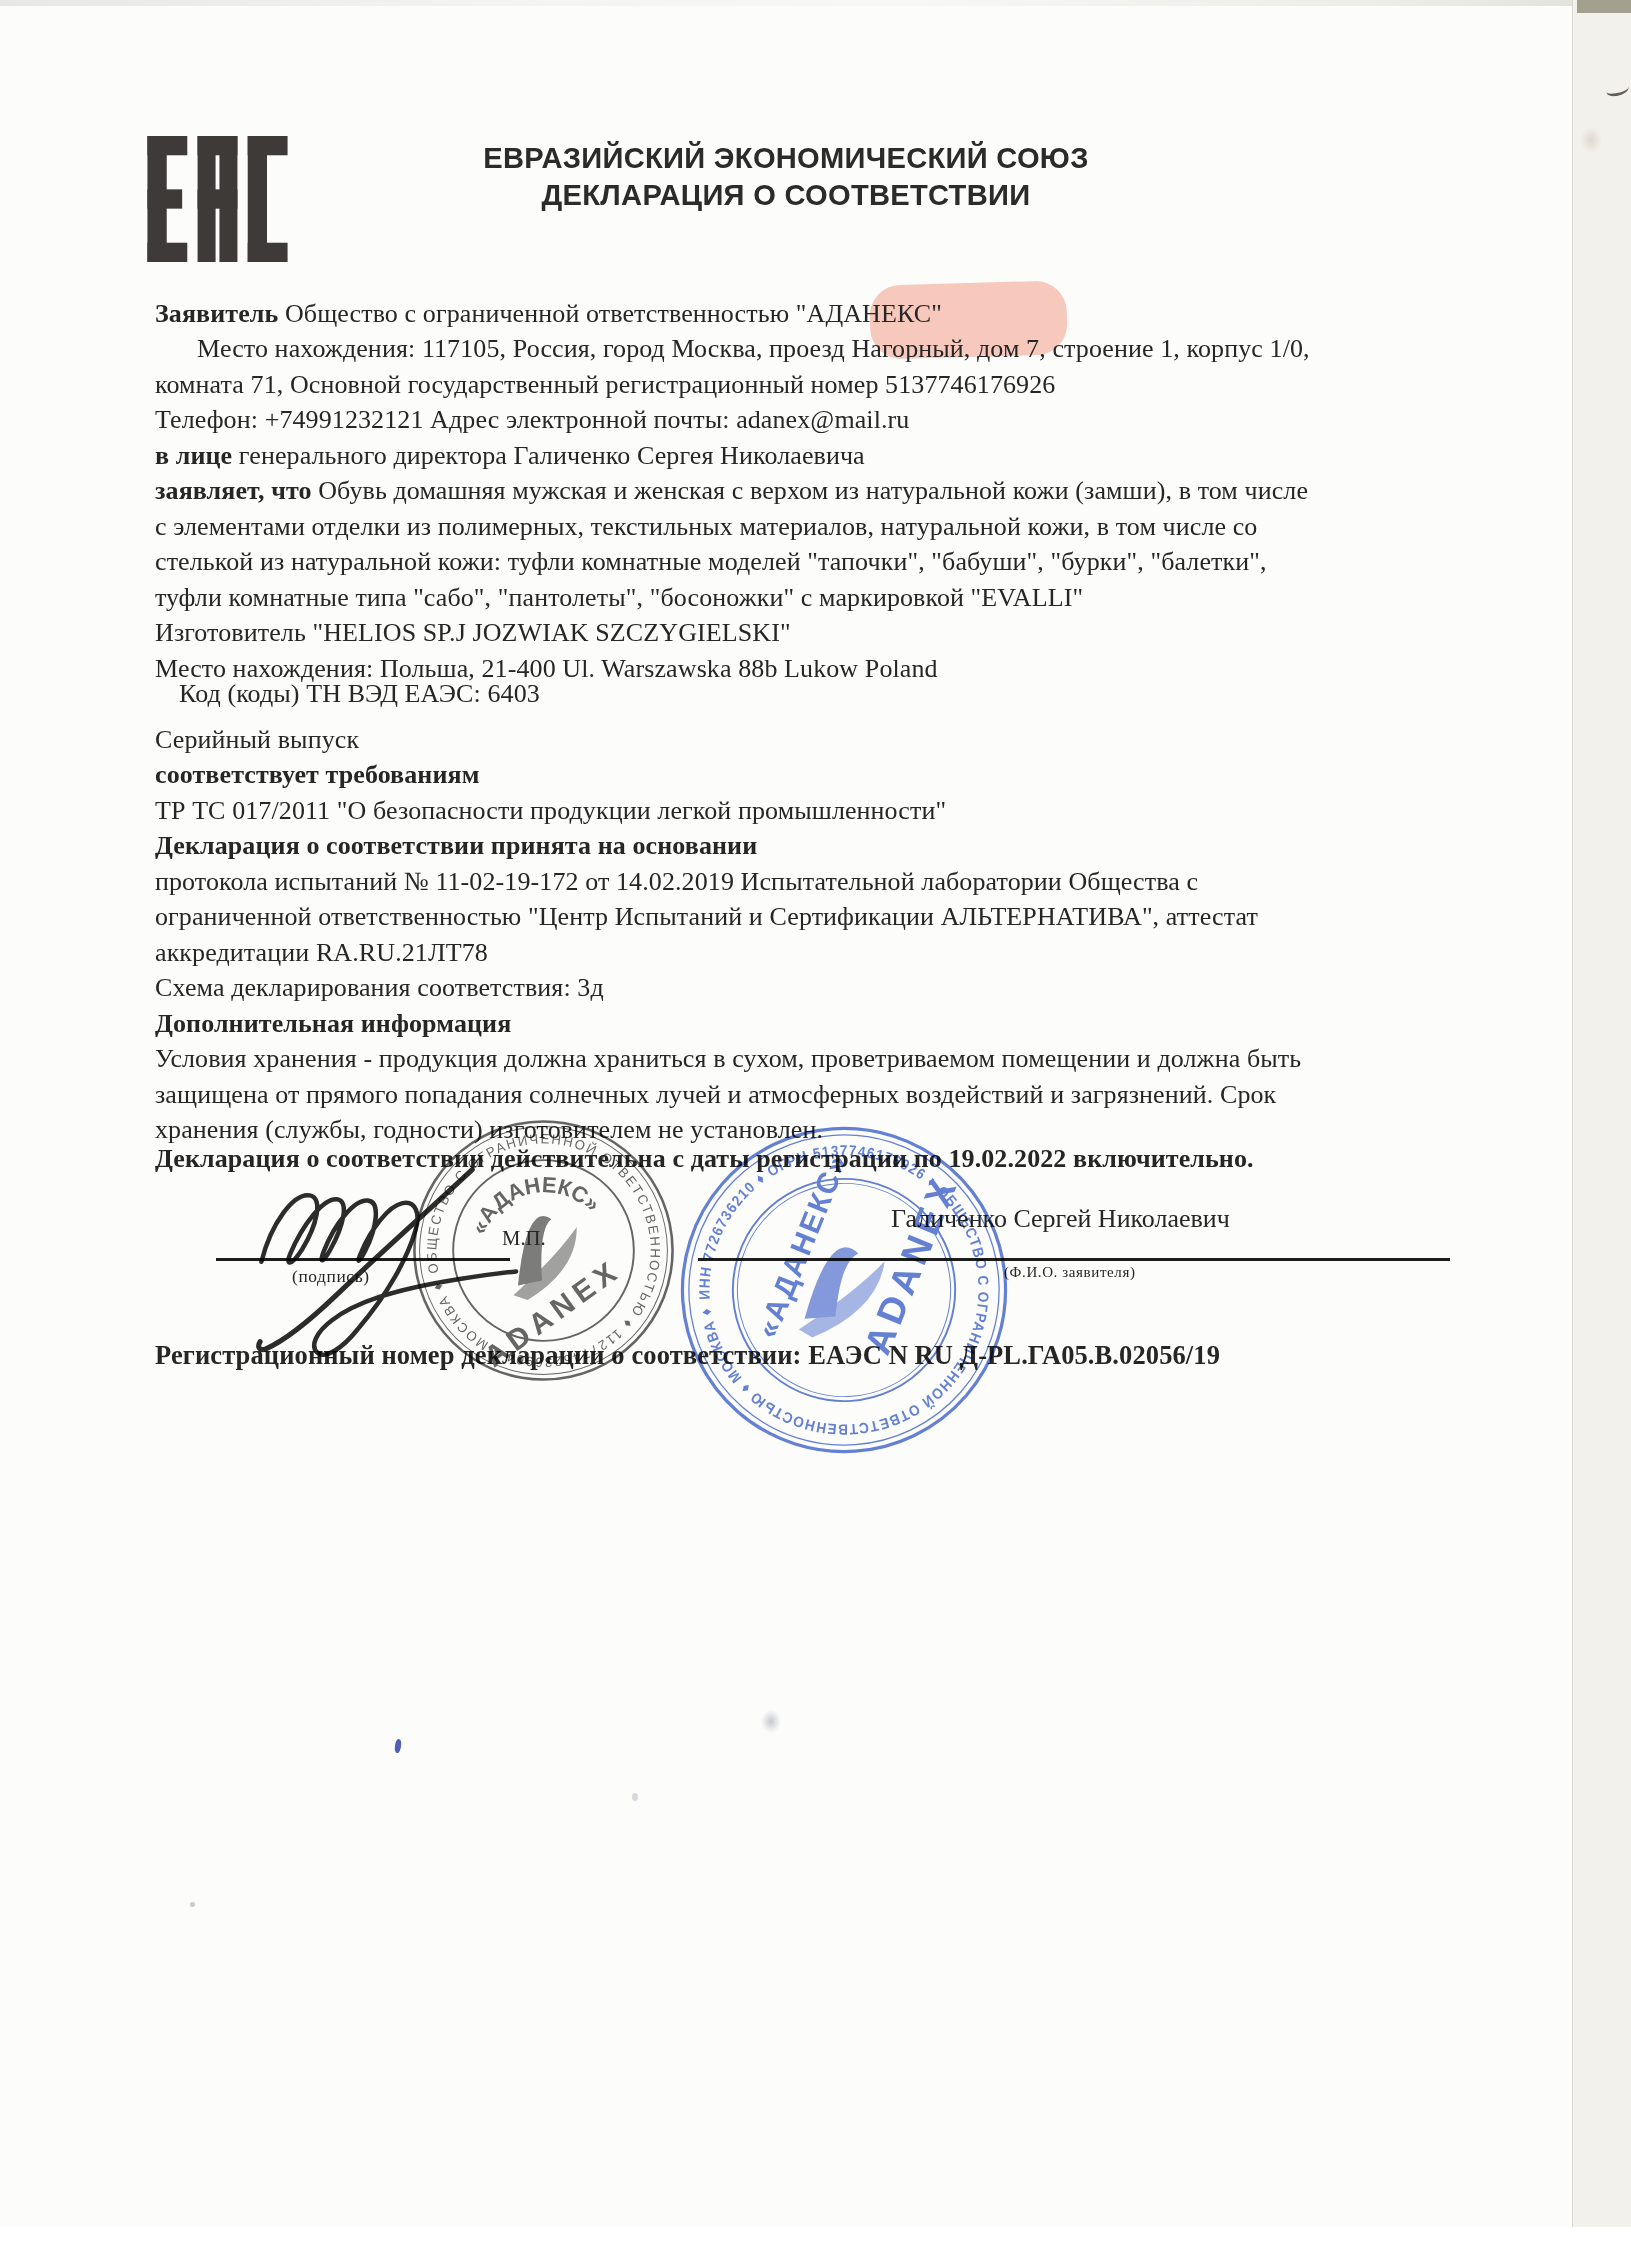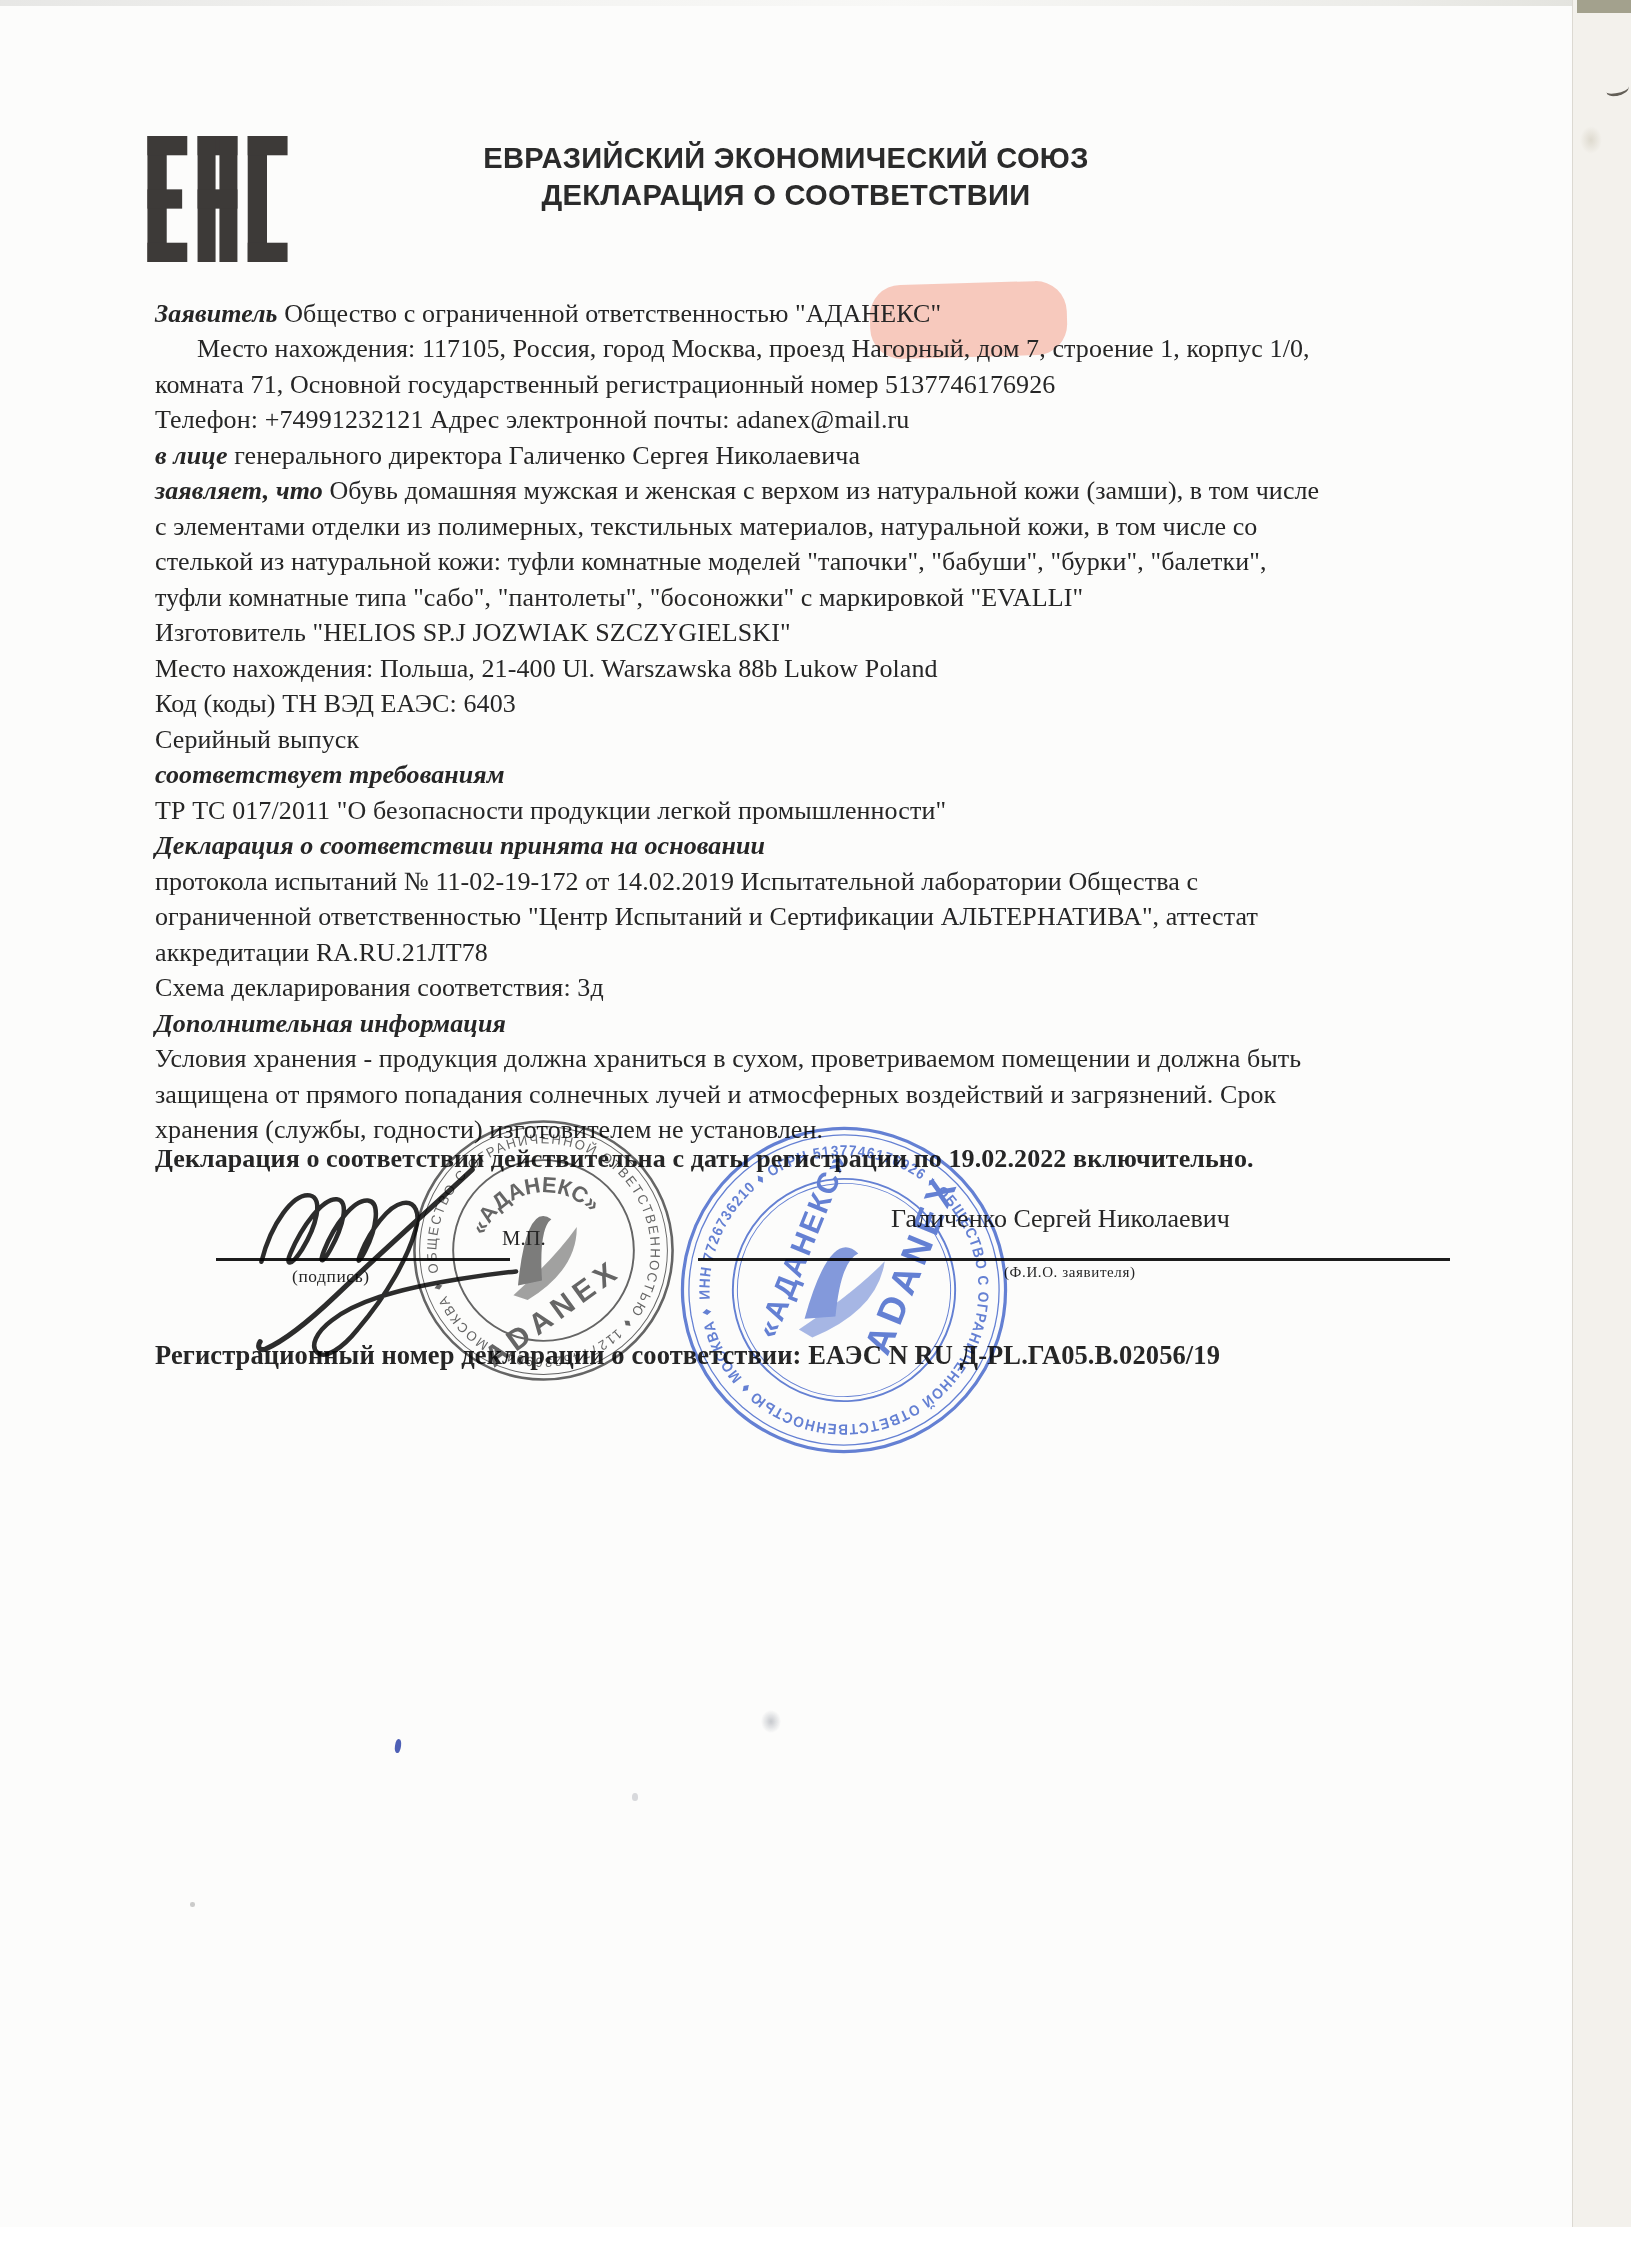--- a/index.html
+++ b/index.html
@@ -21,21 +21,21 @@
   .speck-gray{left:632px;top:1793px;width:5.8px;height:7.7px;background:#b9bcc2;border-radius:50%;opacity:.55;}
   .speck-dot{left:190px;top:1902px;width:4.5px;height:4.5px;background:#9a9a9a;border-radius:50%;opacity:.5;}
   
   .eac{left:147px;top:136px;}
   .title{left:0px;top:139px;width:1572px;text-align:center;
      font-family:"Liberation Sans", sans-serif;font-weight:bold;font-size:30px;line-height:37px;
      color:#2b2b2b;letter-spacing:0.3px;transform:scaleX(.97);}
   
   .body-lines{left:155px;top:298px;width:1362px;font-size:26px;letter-spacing:0.1px;}
   .bline{position:absolute;left:0;white-space:nowrap;line-height:32px;}
-  .bline .b{font-weight:bold;font-style:italic;}
+  .bline .b{font-weight:bold;}
   .hl{left:870px;top:283px;width:197px;height:74px;background:#f5bbae;opacity:.8;
       border-radius:31px;transform:rotate(-1.6deg);}
   .validity{left:155px;top:1144px;font-size:26px;font-weight:bold;white-space:nowrap;letter-spacing:0.1px;}
   
   .sig-line-left{left:216px;top:1258px;width:294px;height:2.6px;background:#1c1c1c;}
   .sig-line-right{left:698px;top:1258px;width:752px;height:2.6px;background:#1c1c1c;}
   .signer-name{left:891px;top:1204px;font-size:26px;white-space:nowrap;}
   .cap-sign{left:292px;top:1266px;font-size:17.4px;letter-spacing:0.6px;}
   .cap-fio{left:1004px;top:1264px;font-size:15px;letter-spacing:0.6px;}
   .seal-mark{left:502px;top:1227px;font-size:20.7px;z-index:6;}
@@ -94,21 +94,21 @@
       <div class="bline" style="top: 35px; margin-left: 42px;"><span>Место нахождения: 117105,  Россия, город Москва, проезд Нагорный, дом 7, строение 1, корпус 1/0,</span></div>
       <div class="bline" style="top: 71px;"><span>комната  71, Основной государственный регистрационный номер 5137746176926</span></div>
       <div class="bline" style="top: 106px;"><span>Телефон: +74991232121  Адрес электронной почты: adanex@mail.ru</span></div>
       <div class="bline" style="top: 142px;"><span class="b">в лице</span><span> генерального директора Галиченко Сергея Николаевича</span></div>
       <div class="bline" style="top: 177px;"><span class="b">заявляет, что</span><span> Обувь домашняя мужская и женская с верхом из натуральной кожи (замши), в том числе</span></div>
       <div class="bline" style="top: 213px;"><span>с элементами отделки из полимерных, текстильных материалов, натуральной кожи, в том числе со</span></div>
       <div class="bline" style="top: 248px;"><span>стелькой из натуральной кожи: туфли комнатные моделей "тапочки", "бабуши", "бурки", "балетки",</span></div>
       <div class="bline" style="top: 284px;"><span>туфли комнатные типа "сабо", "пантолеты", "босоножки" с маркировкой "EVALLI"</span></div>
       <div class="bline" style="top: 319px;"><span>Изготовитель "HELIOS SP.J JOZWIAK SZCZYGIELSKI"</span></div>
       <div class="bline" style="top: 355px;"><span>Место нахождения: Польша, 21-400 Ul. Warszawska 88b  Lukow Poland</span></div>
-      <div class="bline" style="top: 390px;"><span>Код (коды) ТН ВЭД ЕАЭС: 6403</span></div>
+      <div class="bline" style="top: 380px; margin-left: 24px;"><span>Код (коды) ТН ВЭД ЕАЭС: 6403</span></div>
       <div class="bline" style="top: 426px;"><span>Серийный выпуск</span></div>
       <div class="bline" style="top: 461px;"><span class="b">соответствует требованиям</span></div>
       <div class="bline" style="top: 497px;"><span>ТР ТС 017/2011  "О безопасности продукции легкой промышленности"</span></div>
       <div class="bline" style="top: 532px;"><span class="b">Декларация о соответствии принята на основании</span></div>
       <div class="bline" style="top: 568px;"><span>протокола испытаний № 11-02-19-172  от 14.02.2019 Испытательной лаборатории Общества с</span></div>
       <div class="bline" style="top: 603px;"><span>ограниченной ответственностью "Центр Испытаний и Сертификации АЛЬТЕРНАТИВА",  аттестат</span></div>
       <div class="bline" style="top: 639px;"><span>аккредитации RA.RU.21ЛТ78</span></div>
       <div class="bline" style="top: 674px;"><span>Схема декларирования соответствия: 3д</span></div>
       <div class="bline" style="top: 710px;"><span class="b">Дополнительная информация</span></div>
       <div class="bline" style="top: 745px;"><span>Условия  хранения - продукция должна храниться в сухом, проветриваемом помещении и должна быть</span></div>

